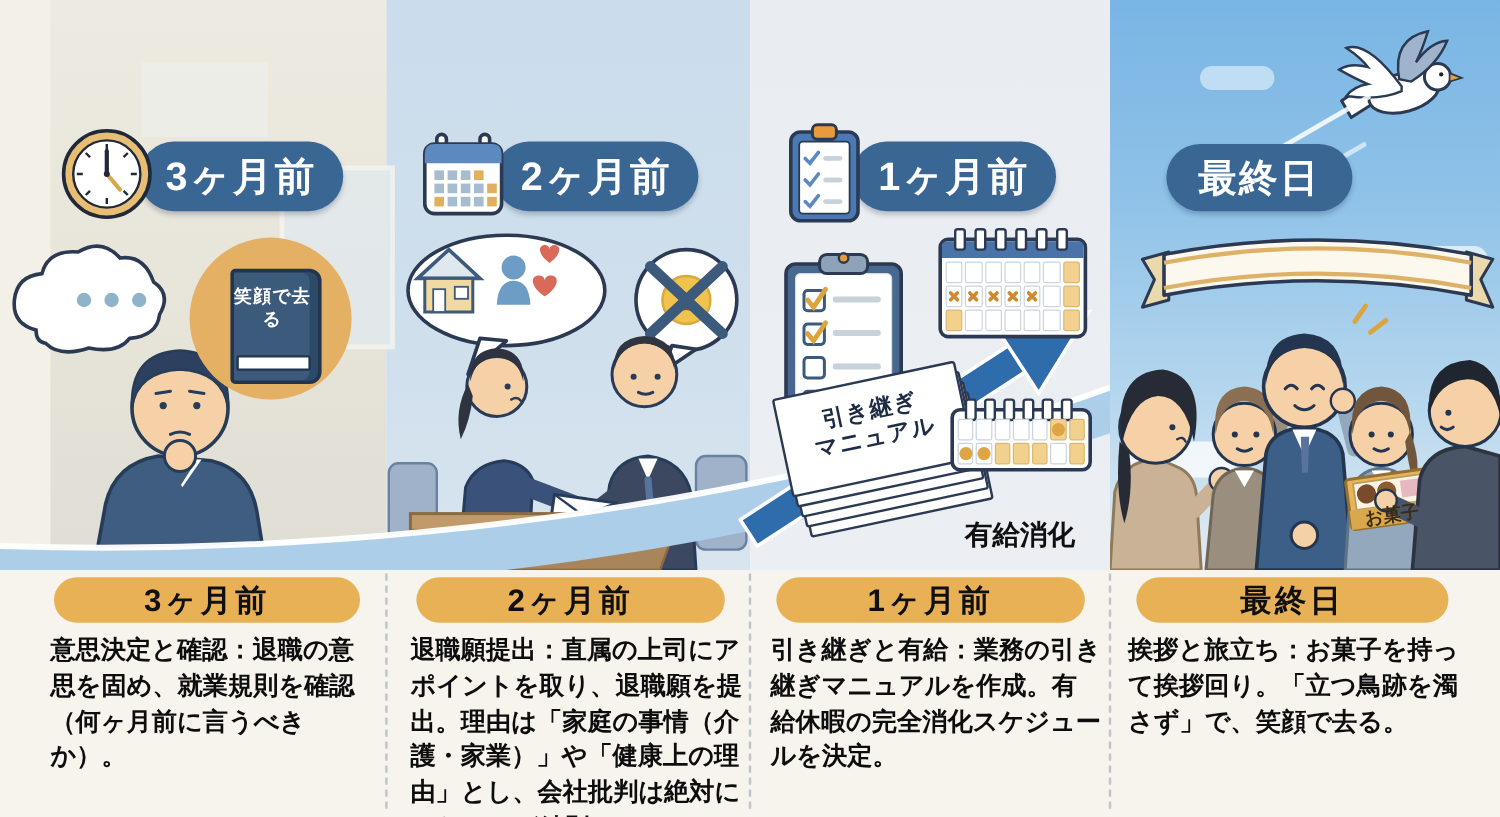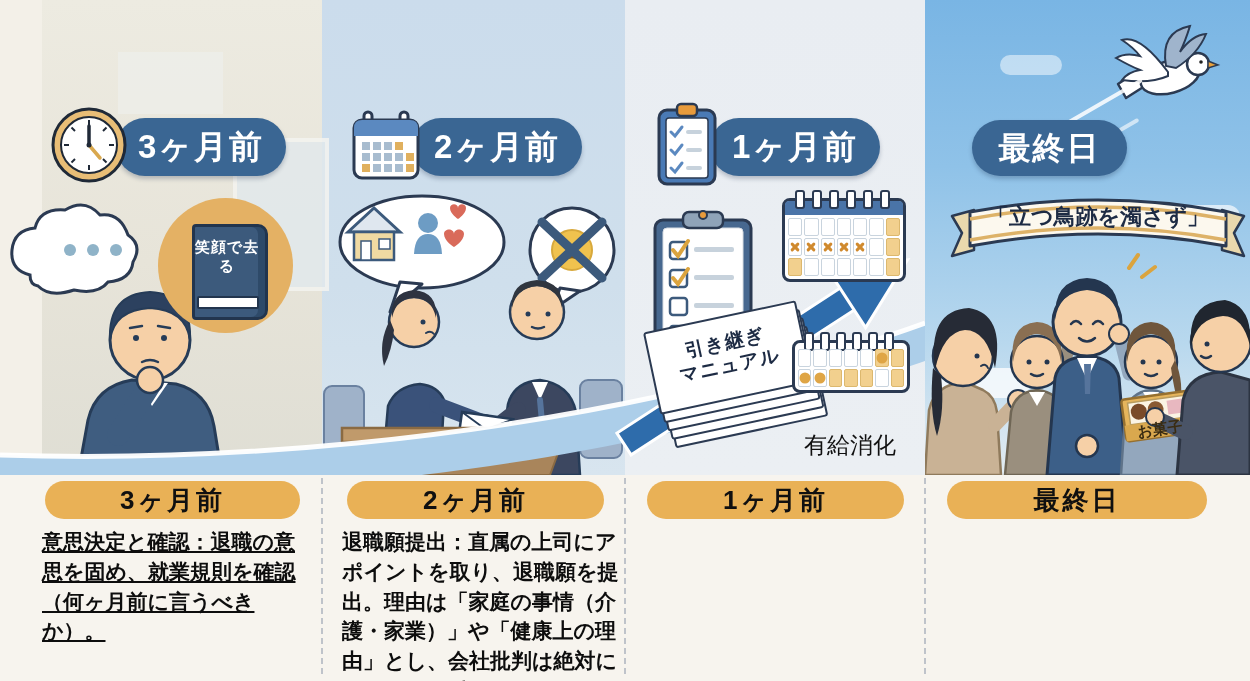--- a/index.html
+++ b/index.html
@@ -60,21 +60,21 @@
   .xmark::before,.xmark::after{content:"";position:absolute;left:50%;top:50%;width:11px;height:3px;background:#d08a2e;border-radius:2px;}
   .xmark::before{transform:translate(-50%,-50%) rotate(45deg);}
   .xmark::after{transform:translate(-50%,-50%) rotate(-45deg);}
   .dot{position:absolute;left:50%;top:50%;width:11px;height:11px;border-radius:50%;background:#dfa545;transform:translate(-50%,-50%);}
 
   
   #stack{left:655px;top:312px;width:185px;height:135px;transform:rotate(-12deg);}
   .paper{position:absolute;background:#ffffff;border:2.5px solid #2b3a52;border-radius:3px;width:152px;height:80px;}
   #stacklabel{position:absolute;left:0;top:0;width:152px;padding-top:14px;text-align:center;
               font-size:19px;line-height:1.2;font-weight:800;color:#1d2b44;white-space:pre-line;letter-spacing:1px;}
-  #paidleave{left:790px;top:430px;width:120px;text-align:center;font-size:23px;font-weight:400;color:#101010;}
+  #paidleave{left:790px;top:430px;width:120px;text-align:center;font-size:23px;font-weight:700;color:#101010;}
 
   
   #bannertext{left:955px;top:202px;width:286px;text-align:center;font-size:22px;font-weight:800;color:#1d2b44;z-index:5;}
   .trail{position:absolute;height:4px;background:#ffffff;opacity:.85;border-radius:2px;z-index:5;}
   #sweetslabel{left:1128px;top:420px;width:64px;text-align:center;transform:rotate(-8deg);
                font-size:15px;font-weight:800;color:#3a2c12;z-index:6;}
 </style>
 </head>
 <body>
 
@@ -286,21 +286,20 @@
   <div class="trail" style="left:1030px;top:108px;width:120px;transform:rotate(-30deg);"></div>
   <div class="trail" style="left:1062px;top:138px;width:82px;transform:rotate(-30deg);opacity:.6;"></div>
 
   <svg class="abs col4art" style="left:948px;top:186px;" width="300" height="80" viewBox="0 0 300 80">
     <polygon points="4,30 26,24 26,64 4,70 14,47" fill="#ead9ad" stroke="#2b3a52" stroke-width="2.5" stroke-linejoin="round"></polygon>
     <polygon points="296,30 274,24 274,64 296,70 286,47" fill="#ead9ad" stroke="#2b3a52" stroke-width="2.5" stroke-linejoin="round"></polygon>
     <path d="M22,26 Q150,2 278,26 L278,60 Q150,36 22,60 Z" fill="#fcf8ee" stroke="#2b3a52" stroke-width="3" stroke-linejoin="round"></path>
     <path d="M22,33 Q150,9 278,33" stroke="#ddb268" stroke-width="3.5" fill="none"></path>
     <path d="M22,54 Q150,30 278,54" stroke="#ddb268" stroke-width="3.5" fill="none"></path>
   </svg>
-  <div class="abs" id="bannertext">「立つ鳥跡を濁さず」</div>
 
   <svg class="abs col4art" style="left:925px;top:250px;" width="325" height="225" viewBox="0 0 325 225">
 
     <path d="M0,225 L4,160 Q10,134 40,132 L58,140 Q70,146 72,162 L76,225 Z" fill="#c9b295" stroke="#8f7a5c" stroke-width="2.5"></path>
     <path d="M70,175 L90,154" stroke="#c9b295" stroke-width="14" stroke-linecap="round"></path>
     <circle cx="93" cy="150" r="10" fill="#f6d0a7" stroke="#24364f" stroke-width="2"></circle>
     <circle cx="38" cy="106" r="30" fill="#f6d0a7" stroke="#24364f" stroke-width="2.5"></circle>
     <path d="M10,120 Q2,60 44,58 Q80,64 70,118 Q62,80 40,80 Q18,82 10,120 Z" fill="#262b36"></path>
     <path d="M8,118 Q4,160 12,186 Q20,160 16,126 Z" fill="#262b36"></path>
     <circle cx="52" cy="106" r="2.5" fill="#24364f"></circle>
@@ -414,22 +413,24 @@
   <div class="badge" style="left:710px;top:118px;width:170px;">1ヶ月前</div>
 
   <div class="badge" style="left:972px;top:120px;width:155px;height:56px;line-height:56px;font-size:32px;">最終日</div>
 
   <div id="band"></div>
   <div class="divider" style="left:321px;"></div>
   <div class="divider" style="left:624px;"></div>
   <div class="divider" style="left:924px;"></div>
 
   <div class="gold-pill" style="left:45px;top:481px;width:255px;">3ヶ月前</div>
-  <div class="body-text" style="left:42px;top:527px;width:268px;text-decoration:underline;">意思決定と確認：退職の意思を固め、就業規則を確認（何ヶ月前に言うべきか）。</div>
+  <div class="body-text" style="left:42px;top:527px;width:268px;">意思決定と確認：退職の意思を固め、就業規則を確認（何ヶ月前に言うべきか）。</div>
 
   <div class="gold-pill" style="left:347px;top:481px;width:257px;">2ヶ月前</div>
   <div class="body-text" style="left:342px;top:527px;width:278px;">退職願提出：直属の上司にアポイントを取り、退職願を提出。理由は「家庭の事情（介護・家業）」や「健康上の理由」とし、会社批判は絶対にしないのが鉄則。</div>
 
   <div class="gold-pill" style="left:647px;top:481px;width:257px;">1ヶ月前</div>
+  <div class="body-text" style="left:642px;top:527px;width:276px;">引き継ぎと有給：業務の引き継ぎマニュアルを作成。有給休暇の完全消化スケジュールを決定。</div>
 
   <div class="gold-pill" style="left:947px;top:481px;width:260px;">最終日</div>
+  <div class="body-text" style="left:940px;top:527px;width:278px;">挨拶と旅立ち：お菓子を持って挨拶回り。「立つ鳥跡を濁さず」で、笑顔で去る。</div>
 
 </div>
 
 </body></html>

